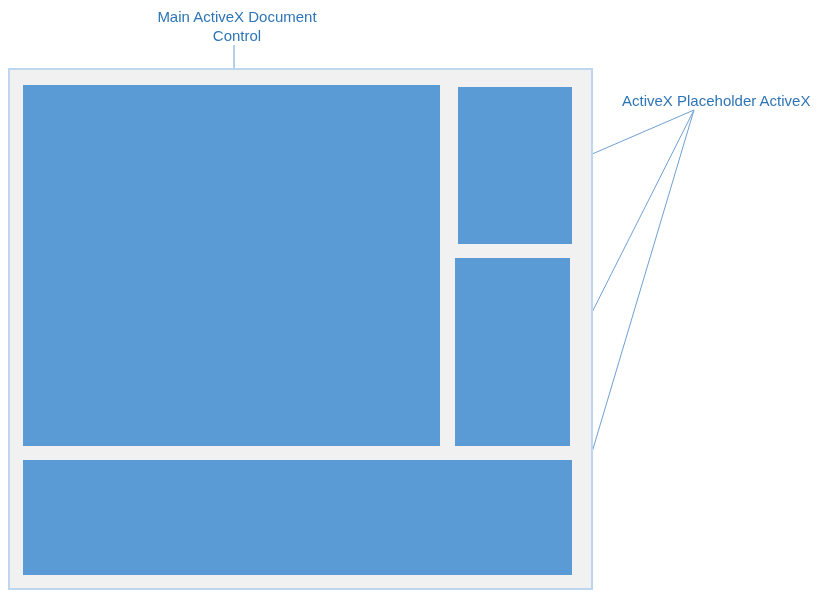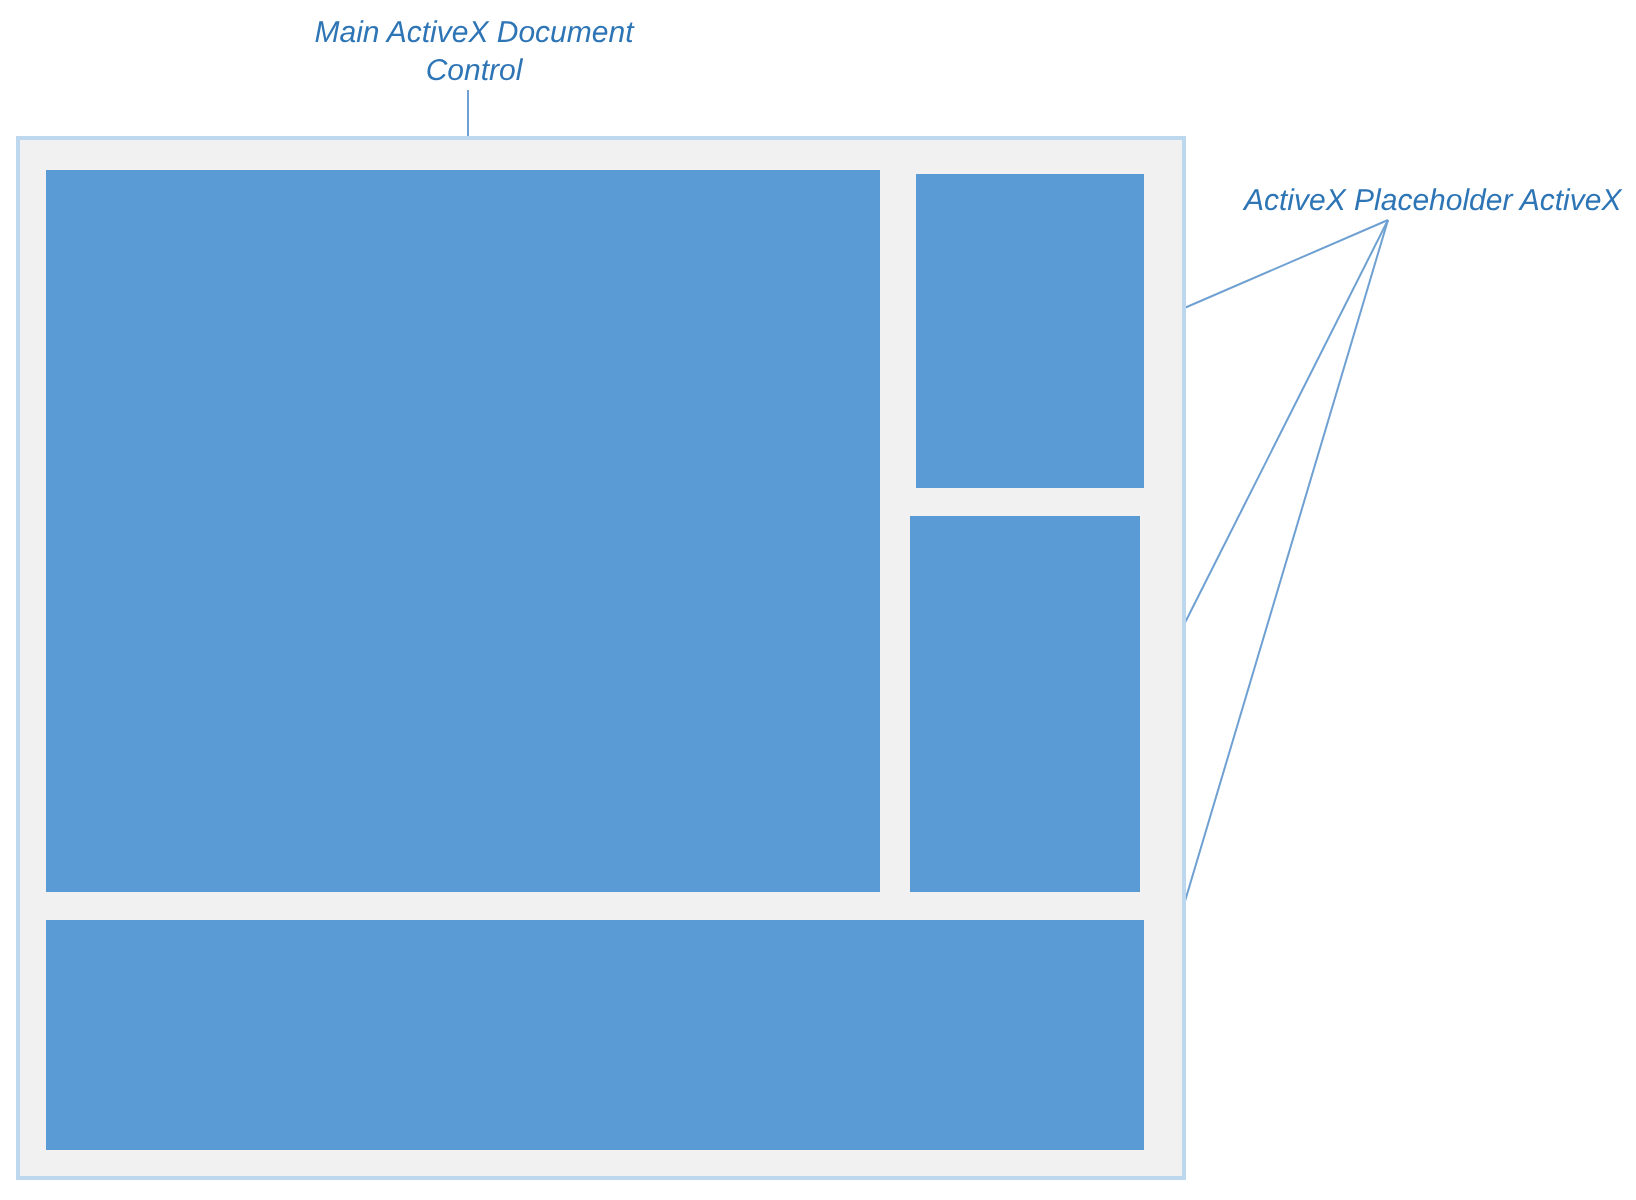--- a/index.html
+++ b/index.html
@@ -25,21 +25,20 @@
     left: 0; top: 0;
     width: 818px;
     height: 600px;
     pointer-events: none;
   }
   .label {
     position: absolute;
     color: #2E75B6;
     font-size: 15px;
     line-height: 19px;
-    font-style: italic;
   }
   .main-label {
     left: 148px;
     top: 7px;
     width: 178px;
     text-align: center;
   }
   .placeholder-label {
     left: 622px;
     top: 91px;

